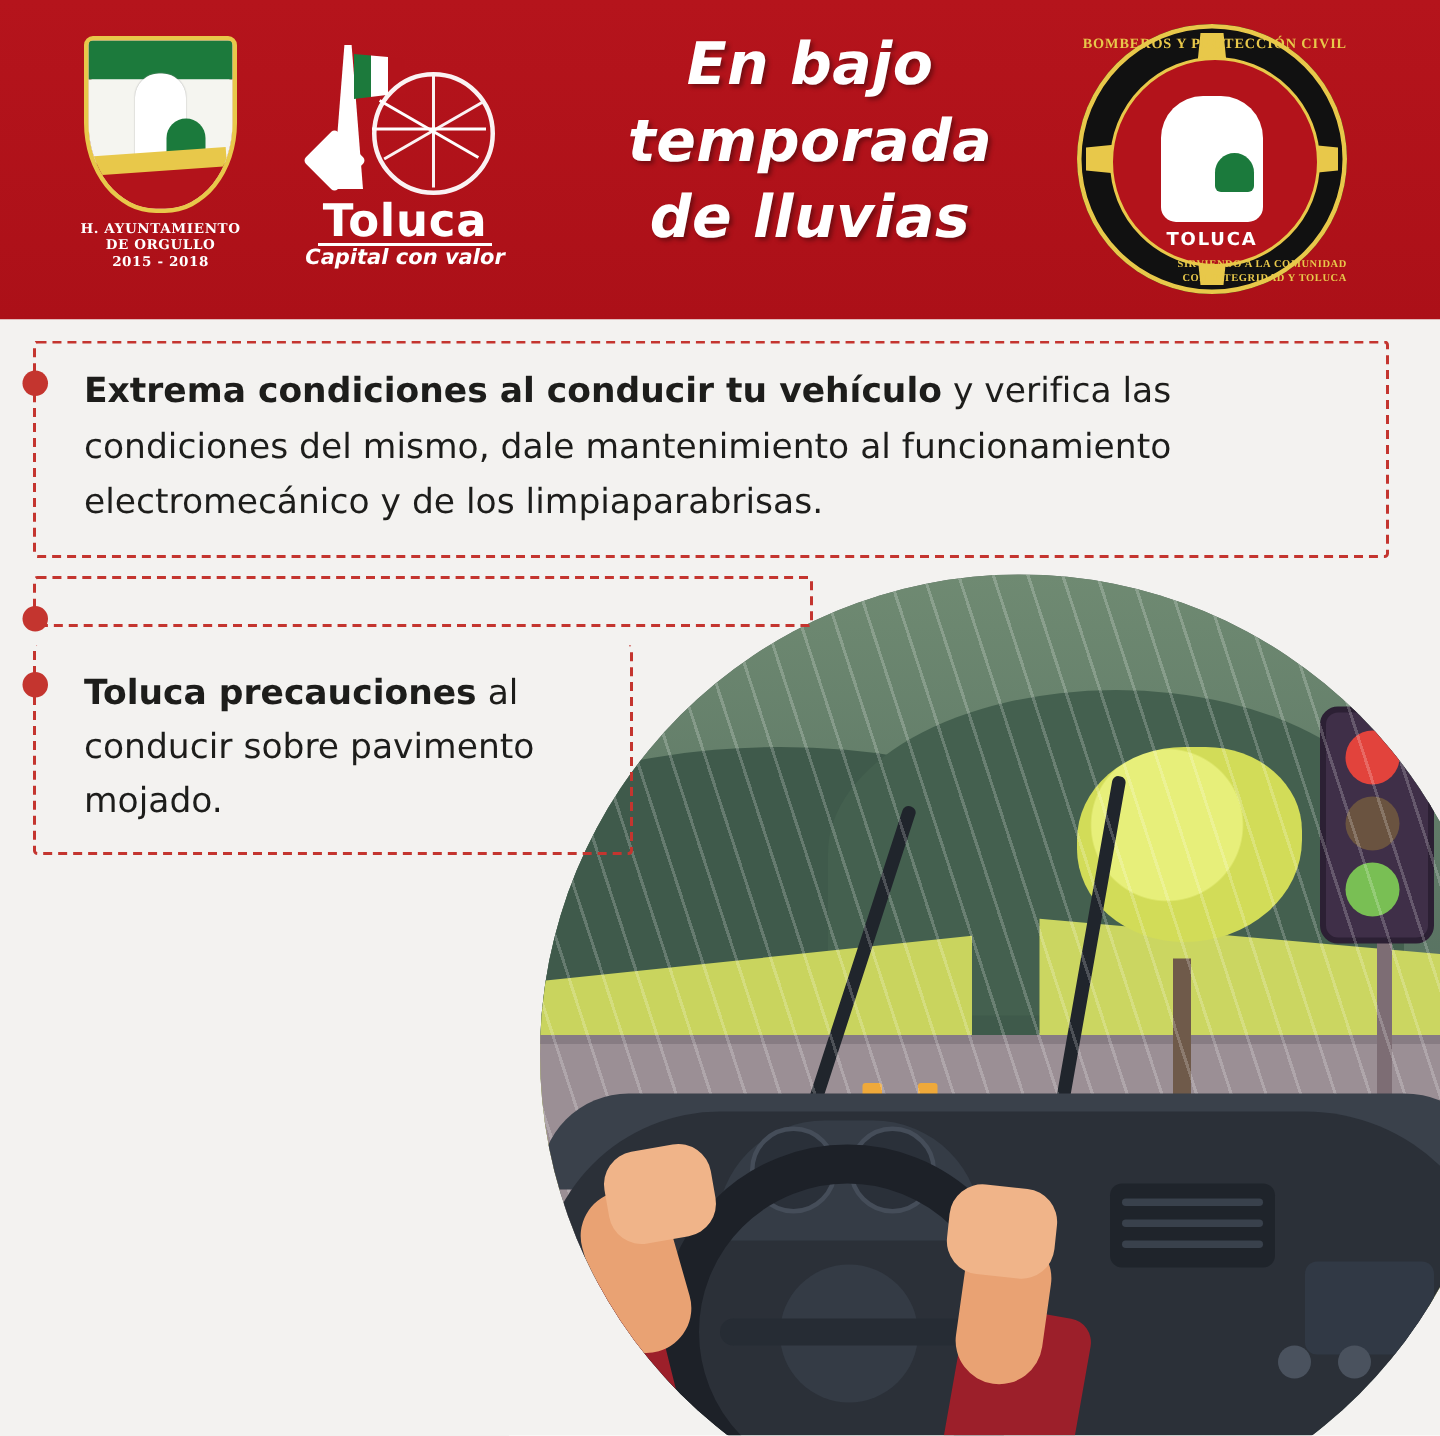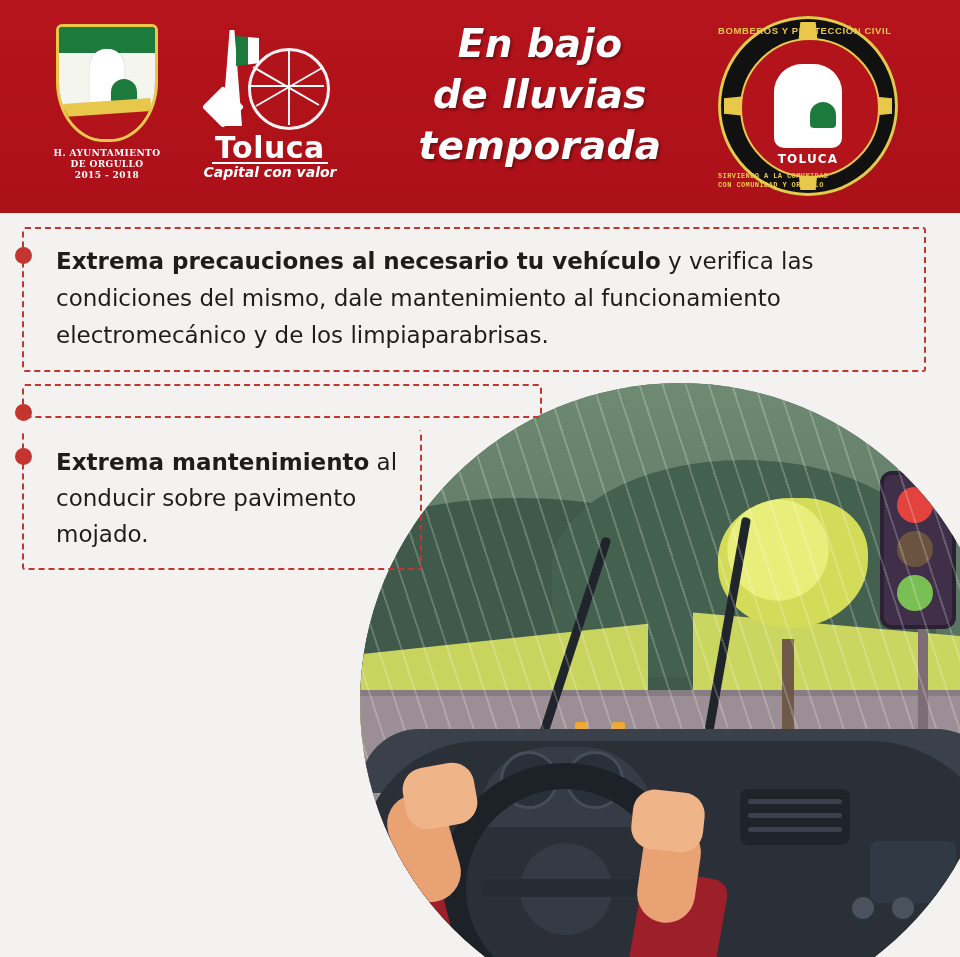--- a/index.html
+++ b/index.html
@@ -210,41 +210,41 @@
     background: #ffffff;
     border-radius: 28px 28px 10px 10px;
   }
   .badge-bell {
     position: absolute; left: 92px; top: 86px; width: 26px; height: 26px;
     background: #1b7a3c;
     border-radius: 50% 50% 4px 4px;
   }
   .badge-text-top {
     position: absolute; left: 0; top: 9px; width: 180px;
-    text-align: left;
+    text-align: right;
     color: #e8c84a;
-    font-family: Liberation Sans, sans-serif;
+    font-family: Liberation Serif, serif;
     font-weight: bold;
     font-size: 9.5px;
     letter-spacing: .6px;
   }
   .badge-text-mid {
     position: absolute; left: 0; top: 136px; width: 180px;
     text-align: center;
     color: #ffffff;
     font-family: "DejaVu Sans", sans-serif;
     font-weight: bold;
     font-size: 12px;
     letter-spacing: 1.2px;
   }
   .badge-text-bot {
     position: absolute; left: 0; top: 156px; width: 180px;
-    text-align: left;
+    text-align: right;
     color: #e8c84a;
-    font-family: Liberation Mono, monospace;
+    font-family: Liberation Serif, serif;
     font-weight: bold;
     font-size: 7px;
     line-height: 9px;
     letter-spacing: .4px;
   }
 
   
   .content {
     position: relative;
     width: 960px;
@@ -490,36 +490,36 @@
       <div class="tl-wheel"></div>
       <div class="tl-wheel-b"></div>
       <div class="tl-dia"></div>
       <div class="tl-name">Toluca</div>
       <div class="tl-rule"></div>
       <div class="tl-tag">Capital con valor</div>
     </div>
 
     <div class="header-title">
       <div>En bajo</div>
+      <div>temporada</div>
       <div>de lluvias</div>
-      <div>temporada</div>
     </div>
 
     <div class="badge">
       <div class="badge-ring"></div>
       <div class="cross-arm cross-v"></div>
       <div class="cross-arm cross-h"></div>
       <div class="badge-inner"></div>
       <div class="badge-center"></div>
       <div class="badge-bell"></div>
       <div class="badge-text-top">BOMBEROS Y PROTECCIÓN CIVIL</div>
       <div class="badge-text-mid">TOLUCA</div>
       <div class="badge-text-bot">
         <div>SIRVIENDO A LA COMUNIDAD</div>
-        <div>CON COMUNIDAD Y ORGULLO</div>
+        <div>CON INTEGRIDAD Y TOLUCA</div>
       </div>
     </div>
   </div>
 
   <div class="content">
 
     <div class="illus">
       <div class="sky"></div>
       <div class="hill"></div>
       <div class="hill2"></div>
@@ -569,27 +569,27 @@
 
       <div class="sleeve" style="left:268px; bottom:-40px; width:86px; height:190px; transform:rotate(10deg);"></div>
       <div class="arm" style="left:280px; bottom:100px; width:58px; height:100px; transform:rotate(8deg);"></div>
       <div class="hand" style="left:272px; bottom:172px; width:72px; height:60px; transform:rotate(6deg);"></div>
     </div>
 
     <div class="tips">
 
       <div class="tip" id="tip1">
         <span class="bullet"></span>
-        <p><span class="b">Extrema precauciones al necesario tu vehículo</span><span> y verifica las condiciones del mismo, dale mantenimiento al funcionamiento electromecánico y de los limpiaparabrisas.</span></p>
+        <p><span class="b">Extrema condiciones al conducir tu vehículo</span><span> y verifica las condiciones del mismo, dale mantenimiento al funcionamiento electromecánico y de los limpiaparabrisas.</span></p>
       </div>
 
       <div class="tip" id="tip2">
         <span class="bullet"></span>
       </div>
 
       <div class="tip" id="tip3">
         <span class="bullet"></span>
-        <p><span class="b">Extrema mantenimiento</span><span> al conducir sobre pavimento mojado.</span></p>
+        <p><span class="b">Toluca precauciones</span><span> al conducir sobre pavimento mojado.</span></p>
       </div>
 
     </div>
   </div>
 </div>
 
 </body></html>

